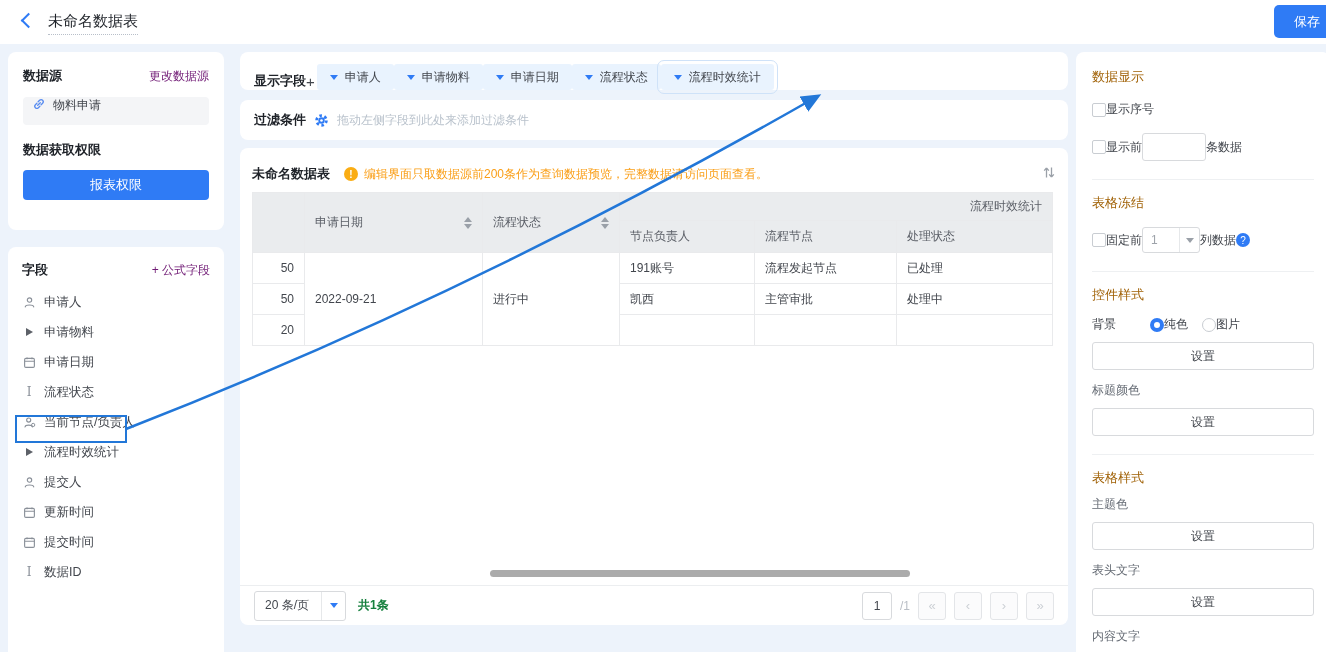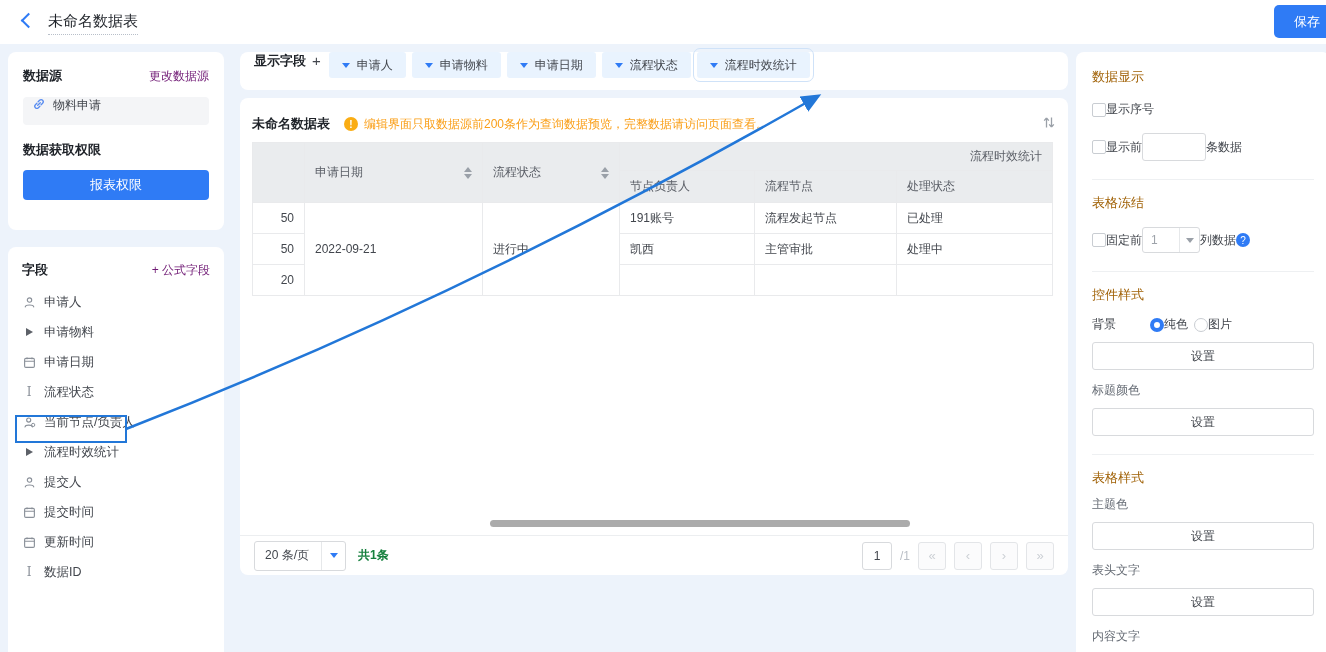--- a/index.html
+++ b/index.html
@@ -38,21 +38,21 @@
   .lp-card2 { margin-top:17px; padding:14px; height:440px; }
   .field-list { margin-top:8px; }
   .field-item { height:30px; display:flex; align-items:center; gap:8px; cursor:pointer;
     color:#42464d; font-size:12.5px; }
   .f-ico { width:14px; display:inline-flex; justify-content:center; color:#7d838c; flex:none; }
   .tri { width:0; height:0; border-left:7px solid #5d6168; border-top:4.5px solid transparent;
     border-bottom:4.5px solid transparent; }
   .serifI { font-family:"DejaVu Serif","Liberation Serif",serif; font-size:12px; color:#8a9099; }
 
   
-  .df-card { height:38px; display:flex; align-items:flex-start; padding:0 14px; gap:6px; }
+  .df-card { height:38px; display:flex; align-items:flex-end; padding:0 14px; gap:0; }
   .df-label { font-size:13px; color:#1f2329; font-weight:bold; }
   .plus { font-size:15px; color:#42464d; cursor:pointer; margin-right:2px; }
   .chip { background:#e9f3fe; border-radius:3px; height:26px; display:inline-flex;
     align-items:center; gap:7px; padding:0 13px; cursor:pointer; color:#42464d; }
   .caret-down { width:0; height:0; border-top:5px solid #2f7bf5;
     border-left:4px solid transparent; border-right:4px solid transparent; }
   .chip-focus { outline:1px solid #cfe2f8; outline-offset:3px; }
 
   
   .filter-card { margin-top:10px; height:40px; display:flex; align-items:center; gap:8px; padding:0 14px; }
@@ -114,21 +114,21 @@
   .mini-select .arr { width:20px; height:100%; border-left:1px solid #e6e8ea;
     display:inline-flex; align-items:center; justify-content:center; }
   .caret-gray { width:0; height:0; border-top:5px solid #9aa0a8;
     border-left:4px solid transparent; border-right:4px solid transparent; }
   .q-ico { width:14px; height:14px; border-radius:50%; background:#2f7bf5; color:#fff; font-size:10px;
     display:inline-flex; align-items:center; justify-content:center; cursor:pointer; }
   .hr { border:none; border-top:1px solid #eef0f2; margin:18px 0 0; }
   .radio { width:14px; height:14px; border-radius:50%; background:#fff; flex:none; cursor:pointer; }
   .radio.on { border:4px solid #2f7bf5; }
   .radio.off { border:1px solid #c9cdd2; }
-  .radio-lab { margin-right:6px; }
+  .radio-lab { margin-right:14px; }
   .set-btn { width:100%; height:28px; border:1px solid #d8dadd; border-radius:3px; background:#fff;
     font-size:12px; color:#42464d; margin-top:9px; cursor:pointer; }
   .sub-lab { color:#646a73; margin-top:12px; }
   .bg-label { width:58px; color:#42464d; }
 
   
   .overlay { position:absolute; left:0; top:0; width:1326px; height:652px; pointer-events:none; z-index:50; }
 
   .link-ico { flex:none; }
 </style>
@@ -218,30 +218,30 @@
           </span>
         <span>提交人</span>
       </div>
       <div class="field-item">
         <span class="f-ico">
             <svg width="13" height="13" viewBox="0 0 16 16">
               <rect x="2" y="3" width="12" height="11" rx="1.5" fill="none" stroke="#8a9099" stroke-width="1.4"></rect>
               <path d="M2 6.5 H14 M5 1.8 V4 M11 1.8 V4" stroke="#8a9099" stroke-width="1.4" fill="none"></path>
             </svg>
           </span>
-        <span>提交时间</span>
+        <span>更新时间</span>
       </div>
       <div class="field-item">
         <span class="f-ico">
             <svg width="13" height="13" viewBox="0 0 16 16">
               <rect x="2" y="3" width="12" height="11" rx="1.5" fill="none" stroke="#8a9099" stroke-width="1.4"></rect>
               <path d="M2 6.5 H14 M5 1.8 V4 M11 1.8 V4" stroke="#8a9099" stroke-width="1.4" fill="none"></path>
             </svg>
           </span>
-        <span>更新时间</span>
+        <span>提交时间</span>
       </div>
       <div class="field-item">
         <span class="f-ico serifI">I</span>
         <span>数据ID</span>
       </div>
     </div>
   </div>
 </div>
 
 <div class="mid-col">
@@ -264,20 +264,29 @@
     <span class="chip">
         <span class="caret-down"></span>
         <span>流程状态</span>
       </span>
     <span class="chip chip-focus">
         <span class="caret-down"></span>
         <span>流程时效统计</span>
       </span>
   </div>
 
+  <div class="card filter-card">
+    <span class="filter-label">过滤条件</span>
+    <svg width="15" height="15" viewBox="0 0 16 16">
+      <circle cx="8" cy="8" r="5.2" stroke="#2f7bf5" stroke-width="3" stroke-dasharray="2.7 2.7" fill="none"></circle>
+      <circle cx="8" cy="8" r="3.4" fill="#2f7bf5"></circle>
+      <circle cx="8" cy="8" r="1.4" fill="#fff"></circle>
+    </svg>
+    <span class="filter-ph">拖动左侧字段到此处来添加过滤条件</span>
+  </div>
 
   <div class="card table-card">
     <div class="tc-titlerow">
       <span class="tc-title">未命名数据表</span>
       <span class="warn">
         <span class="warn-ico">!</span>
         <span>编辑界面只取数据源前200条作为查询数据预览，完整数据请访问页面查看。</span>
       </span>
       <span class="sort-corner">
         <svg width="14" height="15" viewBox="0 0 14 15">

